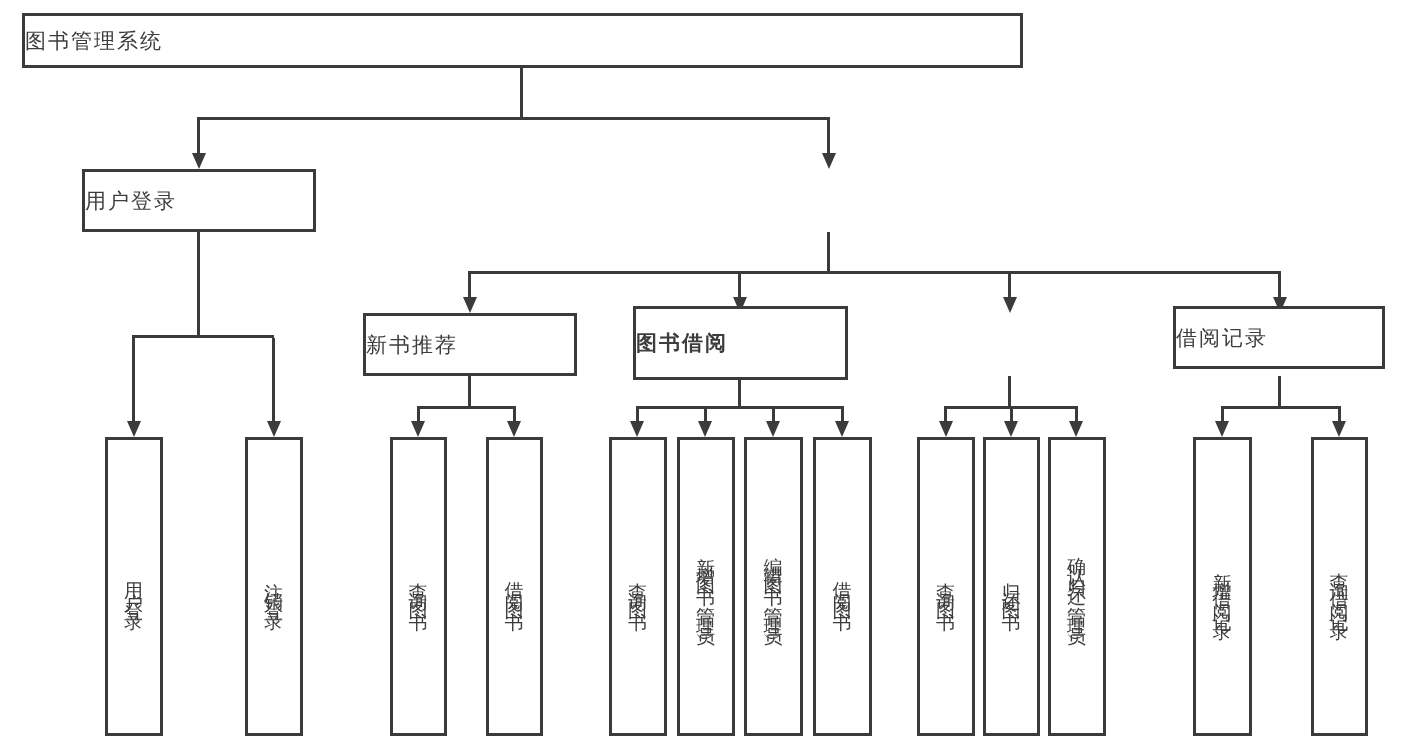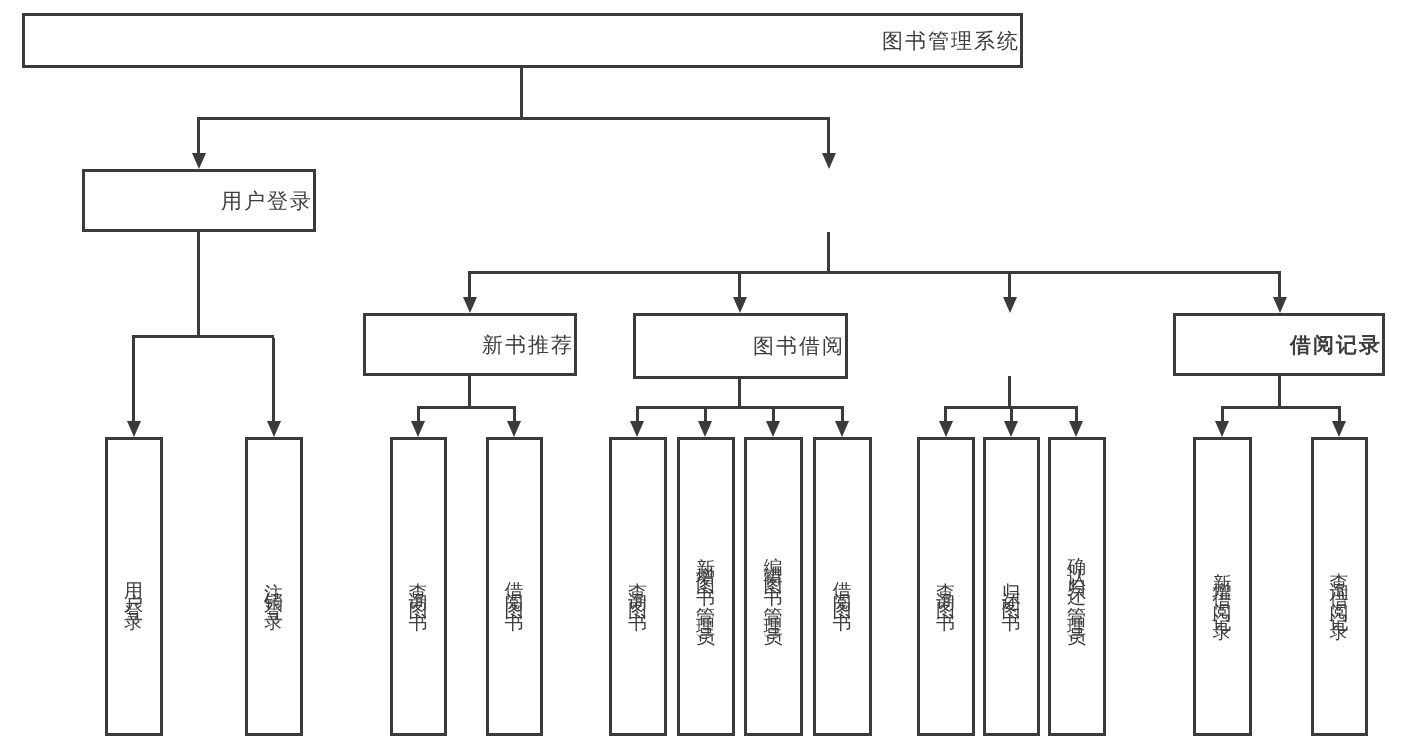--- a/index.html
+++ b/index.html
@@ -11,21 +11,21 @@
     overflow: hidden;
     font-family: "Liberation Sans", sans-serif;
   }
   .box {
     position: absolute;
     box-sizing: border-box;
     border: 3px solid #3b3b3b;
     background: #ffffff;
     display: flex;
     align-items: center;
-    justify-content: flex-end;
+    justify-content: flex-start;
     font-size: 21px;
     letter-spacing: 2px;
     color: #3d3d3d;
     z-index: 2;
   }
   .vbox {
     position: absolute;
     box-sizing: border-box;
     border: 3px solid #3b3b3b;
     background: #ffffff;
@@ -140,24 +140,24 @@
     <span>图书管理系统</span>
   </div>
 
   <div class="box" style="left:82px; top:169px; width:234px; height:63px;">
     <span>用户登录</span>
   </div>
 
   <div class="box" style="left:363px; top:313px; width:214px; height:63px;">
     <span>新书推荐</span>
   </div>
-  <div class="box" style="left:633px; top:313px; width:215px; height:66px;">
+  <div class="box" style="left:633px; top:306px; width:215px; height:74px;font-weight:bold;">
     <span>图书借阅</span>
   </div>
-  <div class="box" style="left:1173px; top:313px; width:212px; height:63px;font-weight:bold;">
+  <div class="box" style="left:1173px; top:306px; width:212px; height:63px;">
     <span>借阅记录</span>
   </div>
 
   <div class="vbox" style="left:105px; width:58px;">
     <span class="vtext">用户登录</span>
   </div>
   <div class="vbox" style="left:245px; width:58px;">
     <span class="vtext">注销登录</span>
   </div>
 

